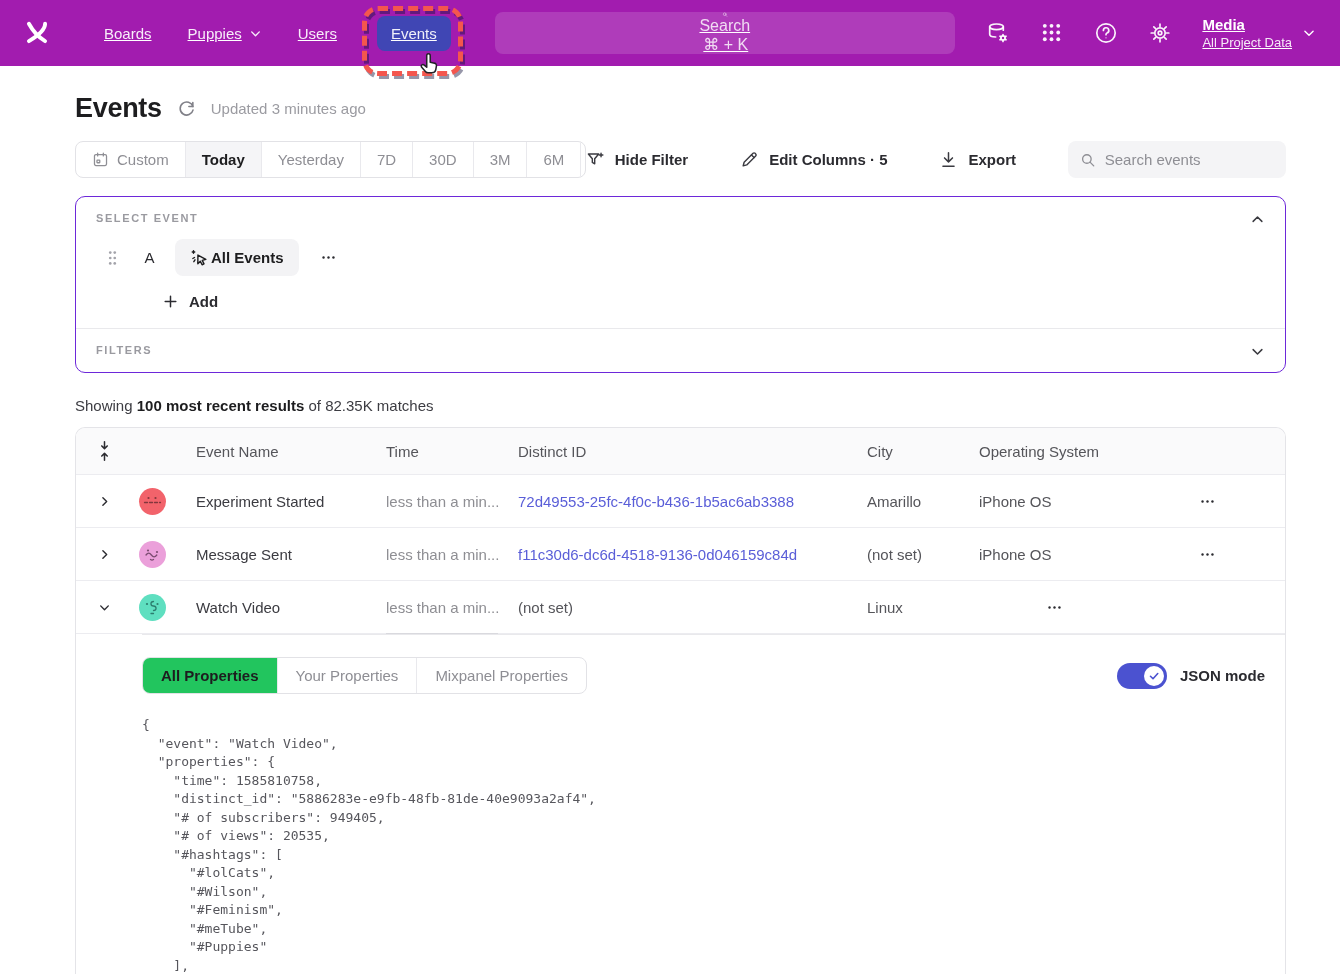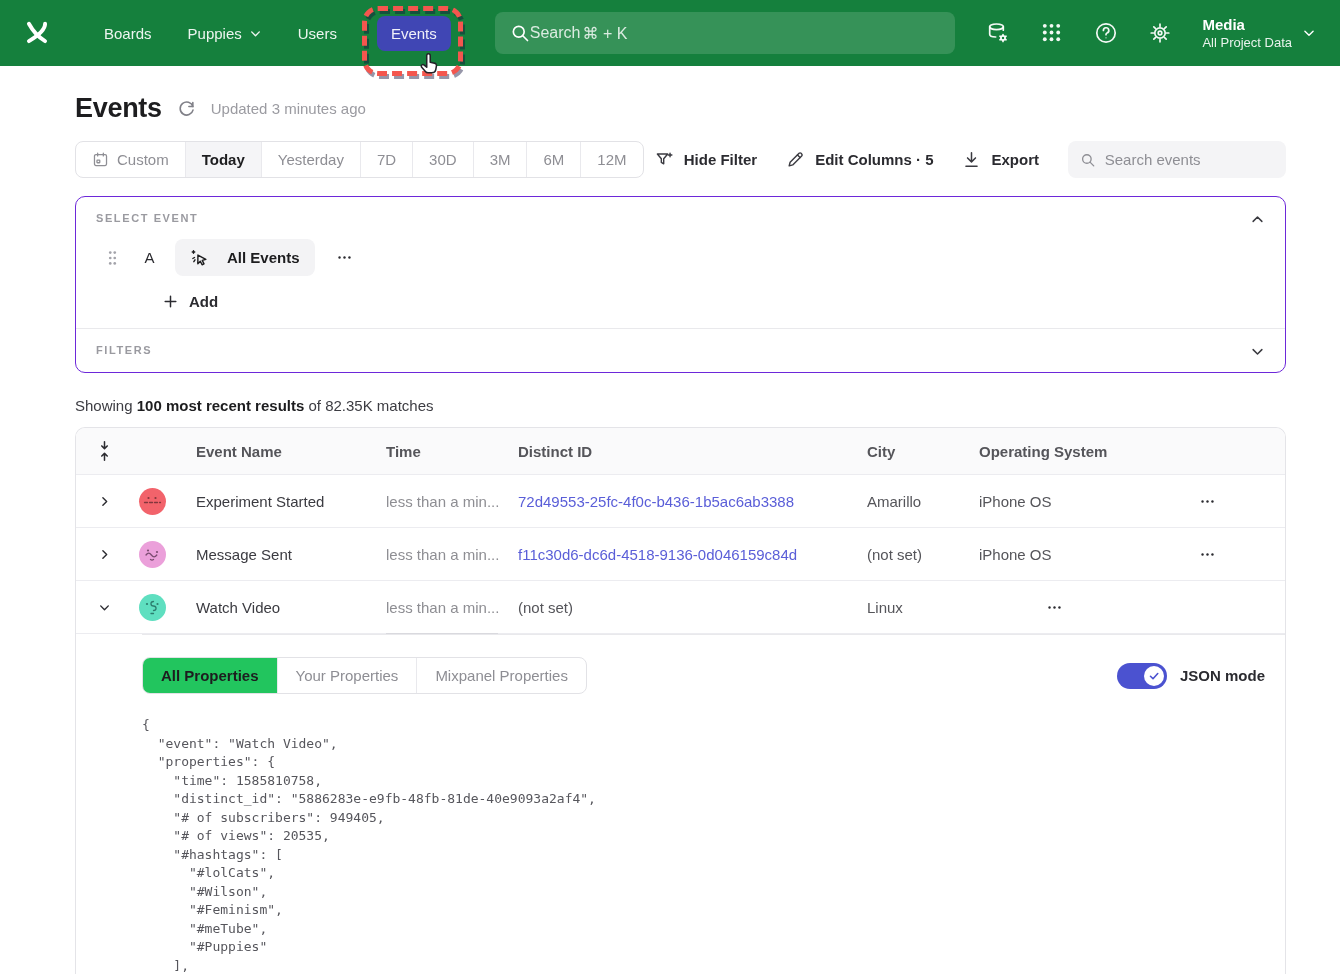--- a/index.html
+++ b/index.html
@@ -1,34 +1,34 @@
 <!DOCTYPE html>
 <html><head>
 <meta charset="utf-8">
 <style>
   * { margin:0; padding:0; box-sizing:border-box; }
   html,body { width:1340px; height:974px; background:#fff; overflow:hidden;
     font-family:"Liberation Sans", sans-serif; -webkit-font-smoothing:antialiased; }
 
   
-  .navbar { height:66px; background:#15803d; display:flex; align-items:center;
-    padding:0 24px 0 22px; position:relative; color:#fff; }
+  .navbar { height:66px; background:#a21caf; display:flex; align-items:center;
+    padding:0 24px 0 22px; position:relative; color:#fff;text-decoration:underline; }
   .logo { width:30px; height:30px; display:flex; align-items:center; justify-content:center; margin-right:38px; cursor:pointer; }
   .nav-items { display:flex; align-items:center; gap:8px; }
   .nav-link { color:rgba(255,255,255,0.92); font-size:15px; font-weight:500; padding:9px 14px;
     border-radius:8px; cursor:pointer; display:flex; align-items:center; gap:7px; white-space:nowrap; }
   .events-wrap { position:relative; margin-left:18px; }
   .nav-link.active { background:#4046b4; }
   .annotation-box { position:absolute; left:-15px; top:-10px; width:101px; height:70px;
     border:5px dashed #f4564e; border-radius:16px; pointer-events:none; z-index:5;
     filter:drop-shadow(2px 3px 0 rgba(22,22,64,0.45)); }
   .hand-cursor { position:absolute; left:42px; top:36px; z-index:6; }
 
   .nav-search { margin-left:44px; width:460px; height:42px; background:rgba(255,255,255,0.14);
-    border-radius:8px; display:flex; align-items:center; padding:0 15px; cursor:text; }
+    border-radius:8px; display:flex; align-items:center; padding:0 15px; cursor:text;flex-direction:column; }
   .nav-search span { color:rgba(255,255,255,0.82); font-size:16px; }
   .nav-search .shortcut { margin-left:2px; }
 
   .nav-right { margin-left:auto; display:flex; align-items:center; gap:30px; }
   .nav-icon { width:24px; height:24px; color:rgba(255,255,255,0.95); cursor:pointer; display:flex; }
   .project { display:flex; align-items:center; gap:10px; cursor:pointer; }
   .project-name { font-size:15px; font-weight:700; line-height:19px; }
   .project-sub { font-size:13px; color:rgba(255,255,255,0.9); line-height:17px; }
 
   
@@ -37,54 +37,54 @@
   .page-title { font-size:27px; font-weight:700; color:#1d1d1f; letter-spacing:-0.3px; }
   .refresh-btn { color:#808088; display:flex; cursor:pointer; }
   .updated { font-size:15px; color:#9b9ba1; }
 
   .controls-row { margin-top:17px; display:flex; align-items:center; }
   .seg-group { display:inline-flex; border:1px solid #e2e2e6; border-radius:8px; height:37px; overflow:hidden; background:#fff; }
   .seg { display:flex; align-items:center; gap:8px; padding:0 16px; font-size:15px; color:#8e8e94;
     border-right:1px solid #e9e9ed; cursor:pointer; white-space:nowrap; }
   .seg:last-child { border-right:none; }
   .seg.active { background:#f5f5f7; color:#1d1d1f; font-weight:700; }
-  .toolbar { margin-left:auto; display:flex; align-items:center; gap:29px; }
+  .toolbar { margin-left:auto; display:flex; align-items:center; gap:52px; }
   .tool-btn { display:flex; align-items:center; gap:10px; font-size:15px; font-weight:600; color:#2b2b30; cursor:pointer; white-space:nowrap; }
   .tool-btn svg { color:#3a3a40; }
   .events-search { width:218px; height:37px; background:#f4f4f6; border-radius:8px; display:flex;
     align-items:center; padding:0 12px; gap:9px; color:#8e8e94; }
   .events-search input { border:none; outline:none; background:transparent; font-size:15px; width:100%;
     font-family:"Liberation Sans", sans-serif; color:#2b2b30; }
   .events-search input::placeholder { color:#8e8e94; }
 
   
   .query-card { margin-top:18px; border:1px solid #6d28d9; border-radius:10px; }
   .card-section { position:relative; padding:15px 20px 18px; }
   .section-heading { font-size:11px; font-weight:700; letter-spacing:1.6px; color:#9a9aa0; }
   .section-chevron { position:absolute; right:16px; top:11px; color:#3a3a40; cursor:pointer; padding:4px; }
   .event-row { margin-top:15px; display:flex; align-items:center; }
   .drag-handle { color:#a3a3aa; display:flex; cursor:grab; margin-left:9px; }
   .row-letter { width:15px; text-align:center; margin-left:22px; font-size:15px; font-weight:500; color:#2b2b30; }
-  .event-chip { margin-left:18px; height:37px; display:flex; align-items:center; gap:17px; background:#f3f3f5;
+  .event-chip { margin-left:18px; height:37px; display:flex; align-items:center; gap:1px; background:#f3f3f5;
     border-radius:8px; padding:0 15px; cursor:pointer; }
   .event-chip span { font-size:15px; font-weight:700; color:#1d1d1f; }
   .more-btn { margin-left:17px; color:#2b2b30; display:flex; cursor:pointer; padding:4px; }
   .add-btn { margin-top:17px; margin-left:66px; display:flex; align-items:center; gap:10px;
     font-size:15px; font-weight:600; color:#2b2b30; cursor:pointer; width:fit-content; }
   .filters-section { border-top:1px solid #e9e9ec; padding:15px 20px 16px; position:relative; }
 
   
   .results-line { margin-top:24px; font-size:15px; color:#3c3c42; }
   .results-line b { color:#1d1d1f; }
 
   
   .table-card { margin-top:13px; border:1px solid #e4e4e8; border-bottom:none; border-radius:10px 10px 0 0; overflow:hidden; }
   .tgrid { display:grid; grid-template-columns:56px 64px 190px 132px 349px 112px 150px 1fr; align-items:center; }
   .thead { height:47px; background:#fafafb; border-bottom:1px solid #ececf0; }
-  .th { font-size:15px; color:#55555a; font-weight:700; }
+  .th { font-size:15px; color:#55555a; font-weight:400; }
   .sort-icon { justify-self:center; color:#2b2b30; cursor:pointer; display:flex; }
   .trow { height:53px; border-bottom:1px solid #ececf0; position:relative; }
   .trow:last-of-type { border-bottom:none; }
   .expander { justify-self:center; color:#2b2b30; cursor:pointer; display:flex; padding:5px; }
   .avatar { width:27px; height:27px; border-radius:50%; margin-left:7px; display:flex; align-items:center; justify-content:center; }
   .cell-name { font-size:15px; color:#3b3b41; padding-right:12px; }
   .cell-time { font-size:15px; color:#8e8e93; padding-right:14px; white-space:nowrap; overflow:hidden; }
   .cell-id { font-size:15px; color:#5a5ed8; cursor:pointer; white-space:nowrap; overflow:hidden; padding-right:14px; }
   .cell-plain { font-size:15px; color:#55555a; }
   .row-menu { justify-self:center; color:#2b2b30; cursor:pointer; padding:6px; display:flex; }

